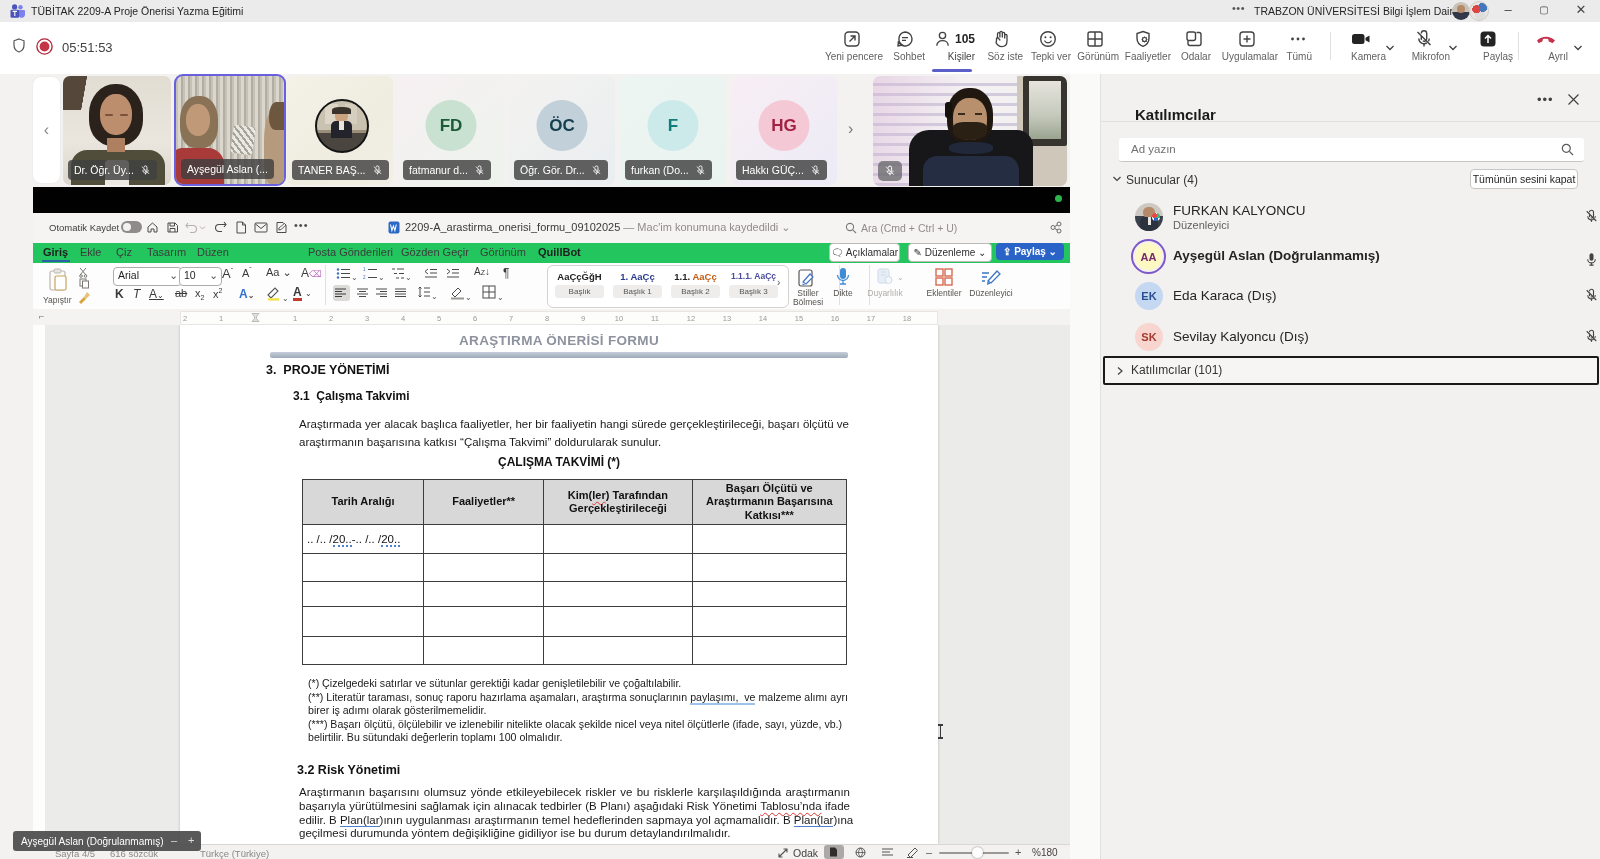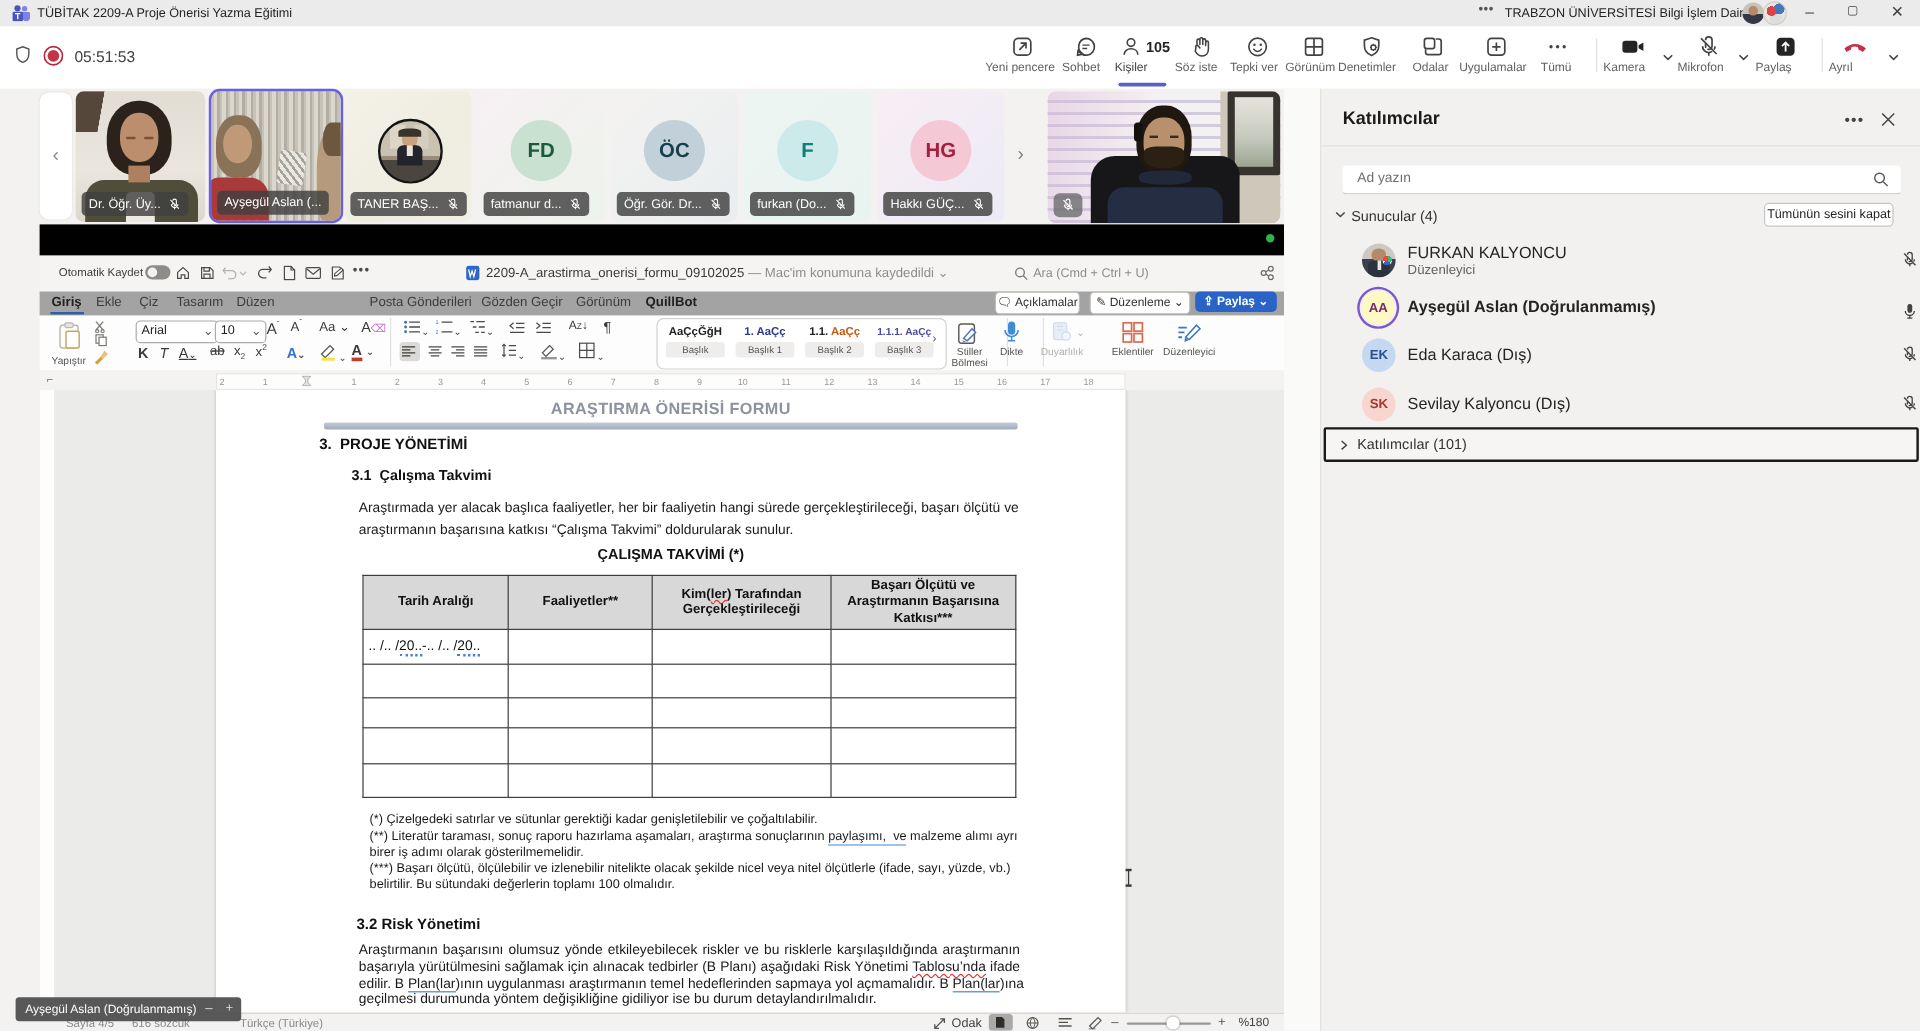--- a/index.html
+++ b/index.html
@@ -6,35 +6,35 @@
 body{width:1600px;height:859px;overflow:hidden;font-family:"Liberation Sans",sans-serif;position:relative;background:#f3f2f1;}
 .abs{position:absolute;}
 
 #titlebar{position:absolute;left:0;top:0;width:1600px;height:22px;background:#ebebeb;}
 #titlebar .title{position:absolute;left:31px;top:5px;font-size:10.5px;color:#242424;font-weight:400;}
 #titlebar .org{position:absolute;left:1254px;top:5px;font-size:10.5px;color:#242424;}
 #titlebar .dots{position:absolute;left:1232px;top:2px;font-size:11px;color:#555;letter-spacing:.5px;}
 .winbtn{position:absolute;top:0;width:14px;height:20px;color:#444;font-size:13px;text-align:center;line-height:20px;}
 
 #toolbar{position:absolute;left:0;top:22px;width:1600px;height:52px;background:#fff;border-bottom:1px solid #e4e3e2;}
-.tbtn{position:absolute;top:7px;text-align:left;color:#424242;}
+.tbtn{position:absolute;top:7px;text-align:right;color:#424242;}
 .tbtn .lbl{font-size:10px;color:#616161;margin-top:2px;white-space:nowrap;}
 .tbtn svg{display:block;margin:0 auto;}
 .tdiv{position:absolute;top:10px;width:1px;height:28px;background:#e0e0e0;}
 
 #stage{position:absolute;left:0;top:74px;width:1093px;height:785px;background:#f3f2f1;}
 .navpill{position:absolute;left:33px;top:3px;width:27px;height:106px;background:#fff;border-radius:8px;box-shadow:0 0 2px rgba(0,0,0,.08);color:#8a8a8a;font-size:16px;display:flex;align-items:center;justify-content:center;}
 .tile{position:absolute;top:2px;height:109px;border-radius:7px;overflow:hidden;}
 .tile .nm{position:absolute;left:5px;bottom:5px;height:20px;background:rgba(64,64,64,.82);border-radius:4px;color:#fff;font-size:10.5px;line-height:20px;padding:0 6px;white-space:nowrap;display:flex;align-items:center;gap:6px;}
 .avcirc{position:absolute;left:50%;top:24px;transform:translateX(-50%);width:51px;height:51px;border-radius:50%;display:flex;align-items:center;justify-content:center;font-weight:bold;font-size:17px;}
 
 #word{position:absolute;left:33px;top:187px;width:1037px;height:672px;}
 #wblack{position:absolute;left:0;top:0;width:1037px;height:26px;background:#010101;}
 #wtitle{position:absolute;left:0;top:26px;width:1037px;height:30px;background:#f6f4f2;border-bottom:1px solid #e0dedb;}
-#wtabs{position:absolute;left:0;top:56px;width:1037px;height:20px;background:#a3a3a3;}
+#wtabs{position:absolute;left:0;top:56px;width:1037px;height:20px;background:#22c55e;}
 #wribbon{position:absolute;left:0;top:76px;width:1037px;height:46px;background:#fdfdfd;border-bottom:1px solid #dbdad8;}
 #wruler{position:absolute;left:0;top:122px;width:1037px;height:16px;background:#f4f3f1;}
 #wwork{position:absolute;left:0;top:138px;width:1037px;height:519px;background:#ebebea;overflow:hidden;}
 #wpage{position:absolute;left:147px;top:0;width:758px;height:519px;background:#fff;box-shadow:0 0 3px rgba(0,0,0,.2);}
 #wstatus{position:absolute;left:0;top:657px;width:1037px;height:15px;background:#f4f2f0;border-top:1px solid #d9d7d4;}
 .wtab{position:absolute;top:3px;font-size:11px;color:#3c3c3c;}
 .rbt{position:absolute;color:#3a3a3a;}
 .stysamp{position:absolute;top:5px;width:55px;text-align:center;}
 .stysamp .l1{font-size:9.5px;height:17px;line-height:17px;white-space:nowrap;}
 .stysamp .l2{font-size:8px;color:#555;background:#efedeb;border-radius:3px;margin:0 3px;height:13px;line-height:13px;}
@@ -45,21 +45,21 @@
 #dtable td{border:1px solid #3d3d3d;padding:0 4px;font-size:11.5px;color:#111;}
 #dtable tr.hd td{background:#d8d8d8;font-weight:bold;font-size:11px;text-align:center;height:45px;line-height:13.5px;}
 .bund{border-bottom:2px dotted #4f7fd0;}
 .bund2{box-shadow:0 2px 0 #9fc3e8;}
 .bund3{border-bottom:1.5px solid #4f7fd0;}
 .rwavy{text-decoration:underline wavy #d33 1px;text-underline-offset:2px;}
 .dcell{white-space:nowrap;}
 .jline{text-align:justify;text-align-last:justify;white-space:nowrap;text-justify:inter-word;}
 
 #panel{position:absolute;left:1100px;top:74px;width:500px;height:785px;background:#f2f1ef;border-left:1px solid #e3e1de;box-sizing:border-box;}
-#panel h2{position:absolute;left:18px;top:16px;margin:0;font-size:15px;color:#1b1b1b;}
+#panel h2{position:absolute;left:18px;top:16px;margin:16px;font-size:15px;color:#1b1b1b;}
 .prow{position:absolute;left:16px;width:500px;height:40px;}
 .pav{position:absolute;left:18px;top:6px;width:28px;height:28px;border-radius:50%;display:flex;align-items:center;justify-content:center;font-size:11px;font-weight:bold;}
 .pname{position:absolute;left:56px;top:6px;font-size:13.5px;color:#242424;}
 .psub{position:absolute;left:56px;top:22px;font-size:11px;color:#616161;}
 .pmic{position:absolute;right:18px;top:12px;}
 </style>
 </head>
 <body>
 <div id="titlebar">
   <svg class="abs" style="left:10px;top:4px;" width="15" height="14" viewBox="0 0 15 14">
@@ -137,21 +137,21 @@
       <div class="lbl">Görünüm</div>
     </div>
   <div class="tbtn" style="left:1115px;width:56px;">
       <svg width="20" height="20" viewBox="0 0 20 20">
         <path d="M10 2.5 L16 4.5 V9 c0 4-2.5 7-6 8.3 C6.5 16 4 13 4 9 V4.5 Z" fill="none" stroke="#424242" stroke-width="1.4"></path>
         <g stroke="#424242" stroke-width="1.1" fill="none">
           <circle cx="11.5" cy="10.5" r="2"></circle>
           <path d="M11.5 7.5 v1.2 M11.5 12.3 v1.2 M8.6 10.5 h1.2 M13.2 10.5 h1.2 M9.4 8.4 l.9.9 M12.7 11.7 l.9.9 M13.6 8.4 l-.9.9 M10.3 11.7 l-.9.9"></path>
         </g>
       </svg>
-      <div class="lbl">Denetimler</div>
+      <div class="lbl">Faaliyetler</div>
     </div>
   <div class="tbtn" style="left:1177px;width:34px;">
       <svg width="20" height="20" viewBox="0 0 20 20">
         <path d="M12.5 3.5 h2.5 a2 2 0 0 1 2 2 v9 a2 2 0 0 1-2 2 h-9 a2 2 0 0 1-2-2 v-2.5" fill="none" stroke="#424242" stroke-width="1.4"></path>
         <rect x="3" y="3" width="8.5" height="8.5" rx="2" fill="none" stroke="#424242" stroke-width="1.4"></rect>
       </svg>
       <div class="lbl">Odalar</div>
     </div>
   <div class="tbtn" style="left:1216px;width:62px;">
       <svg width="20" height="20" viewBox="0 0 20 20">

